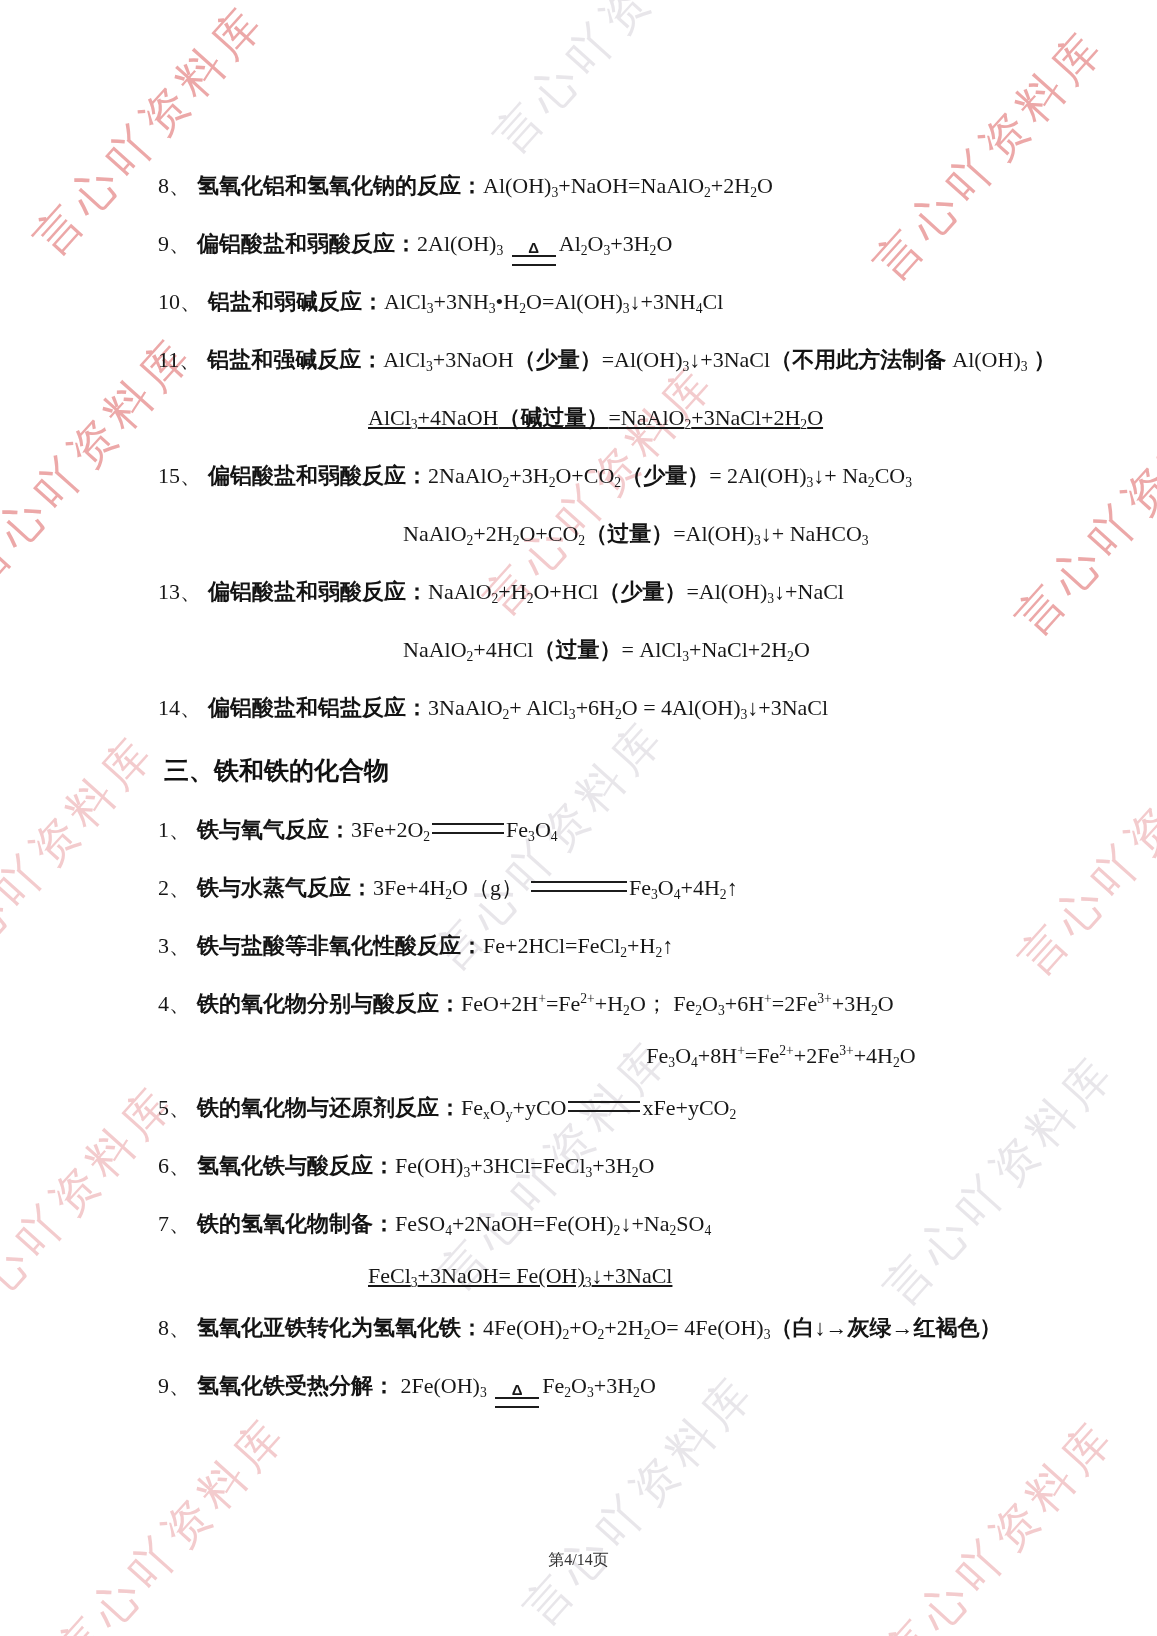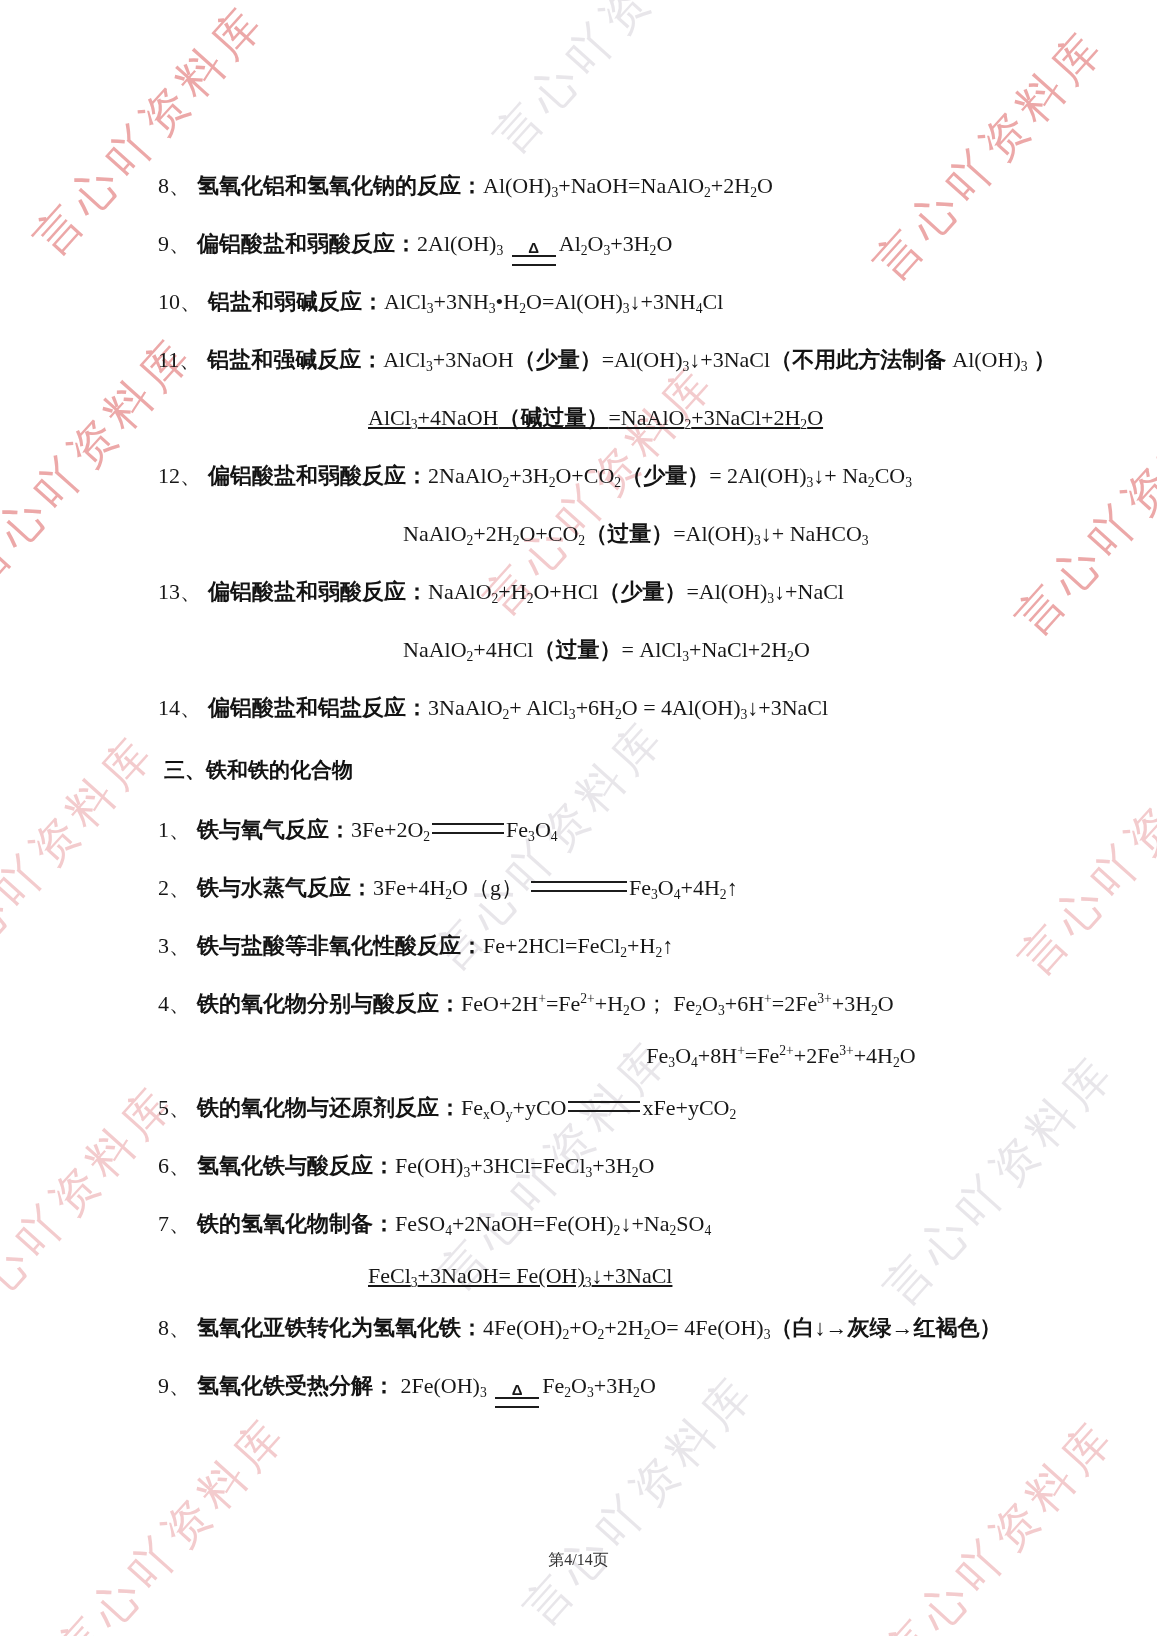--- a/index.html
+++ b/index.html
@@ -82,21 +82,21 @@
   }
   .deq .dline{
     width:44px;height:7px;
     border-top:2px solid #1c1c1c;
     border-bottom:2px solid #1c1c1c;
   }
   .section-header{
     margin:32px 0 30px 6px;
     height:32px;line-height:32px;
     font-family:"Liberation Sans", sans-serif;
-    font-size:21px;
+    font-size:25px;
     font-weight:700;
     color:#111;
   }
   .footer{
     position:absolute;
     left:50%;top:1550px;
     transform:translateX(-50%);
     font-size:16px;
     color:#333;
     z-index:1;
@@ -129,21 +129,21 @@
   <div class="content">
     <div id="list-aluminum">
         <div class="line ind-0 sp-n"><span class="num">8、</span><span><b class="cn">氢氧化铝和氢氧化钠的反应：</b>Al(OH)<sub>3</sub>+NaOH=NaAlO<sub>2</sub>+2H<sub>2</sub>O</span></div>
         <div class="line ind-0 sp-n"><span class="num">9、</span><span><b class="cn">偏铝酸盐和弱酸反应：</b>2Al(OH)<sub>3</sub> <span class="deq">
               <span class="dsym">Δ</span>
               <span class="dline"></span>
             </span>Al<sub>2</sub>O<sub>3</sub>+3H<sub>2</sub>O</span></div>
         <div class="line ind-0 sp-n"><span class="num">10、</span><span><b class="cn">铝盐和弱碱反应：</b>AlCl<sub>3</sub>+3NH<sub>3</sub>•H<sub>2</sub>O=Al(OH)<sub>3</sub>↓+3NH<sub>4</sub>Cl</span></div>
         <div class="line ind-0 sp-n"><span class="num">11、</span><span><b class="cn">铝盐和强碱反应：</b>AlCl<sub>3</sub>+3NaOH<b class="cn">（少量）</b>=Al(OH)<sub>3</sub>↓+3NaCl<b class="cn">（不用此方法制备 </b>Al(OH)<sub>3</sub><b class="cn"> ）</b></span></div>
         <div class="line ind-1 sp-n"><span>AlCl<sub>3</sub>+4NaOH<b class="cn">（碱过量）</b>=NaAlO<sub>2</sub>+3NaCl+2H<sub>2</sub>O</span></div>
-        <div class="line ind-0 sp-n"><span class="num">12、</span><span><b class="cn">偏铝酸盐和弱酸反应：</b>2NaAlO<sub>2</sub>+3H<sub>2</sub>O+CO<sub>2</sub><b class="cn">（少量）</b>= 2Al(OH)<sub>3</sub>↓+ Na<sub>2</sub>CO<sub>3</sub></span></div>
+        <div class="line ind-0 sp-n"><span class="num">15、</span><span><b class="cn">偏铝酸盐和弱酸反应：</b>2NaAlO<sub>2</sub>+3H<sub>2</sub>O+CO<sub>2</sub><b class="cn">（少量）</b>= 2Al(OH)<sub>3</sub>↓+ Na<sub>2</sub>CO<sub>3</sub></span></div>
         <div class="line ind-2 sp-n"><span>NaAlO<sub>2</sub>+2H<sub>2</sub>O+CO<sub>2</sub><b class="cn">（过量）</b>=Al(OH)<sub>3</sub>↓+ NaHCO<sub>3</sub></span></div>
         <div class="line ind-0 sp-n"><span class="num">13、</span><span><b class="cn">偏铝酸盐和弱酸反应：</b>NaAlO<sub>2</sub>+H<sub>2</sub>O+HCl<b class="cn">（少量）</b>=Al(OH)<sub>3</sub>↓+NaCl</span></div>
         <div class="line ind-2 sp-n"><span>NaAlO<sub>2</sub>+4HCl<b class="cn">（过量）</b>= AlCl<sub>3</sub>+NaCl+2H<sub>2</sub>O</span></div>
         <div class="line ind-0 sp-n"><span class="num">14、</span><span><b class="cn">偏铝酸盐和铝盐反应：</b>3NaAlO<sub>2</sub>+ AlCl<sub>3</sub>+6H<sub>2</sub>O = 4Al(OH)<sub>3</sub>↓+3NaCl</span></div>
       </div>
     <div class="section-header">三、铁和铁的化合物</div>
     <div id="list-iron">
         <div class="line ind-0 sp-n"><span class="num">1、</span><span><b class="cn">铁与氧气反应：</b>3Fe+2O<sub>2</sub><span class="leq"></span>Fe<sub>3</sub>O<sub>4</sub></span></div>
         <div class="line ind-0 sp-n"><span class="num">2、</span><span><b class="cn">铁与水蒸气反应：</b>3Fe+4H<sub>2</sub>O（g）<span class="leq lw"></span>Fe<sub>3</sub>O<sub>4</sub>+4H<sub>2</sub>↑</span></div>
         <div class="line ind-0 sp-n"><span class="num">3、</span><span><b class="cn">铁与盐酸等非氧化性酸反应：</b>Fe+2HCl=FeCl<sub>2</sub>+H<sub>2</sub>↑</span></div>

